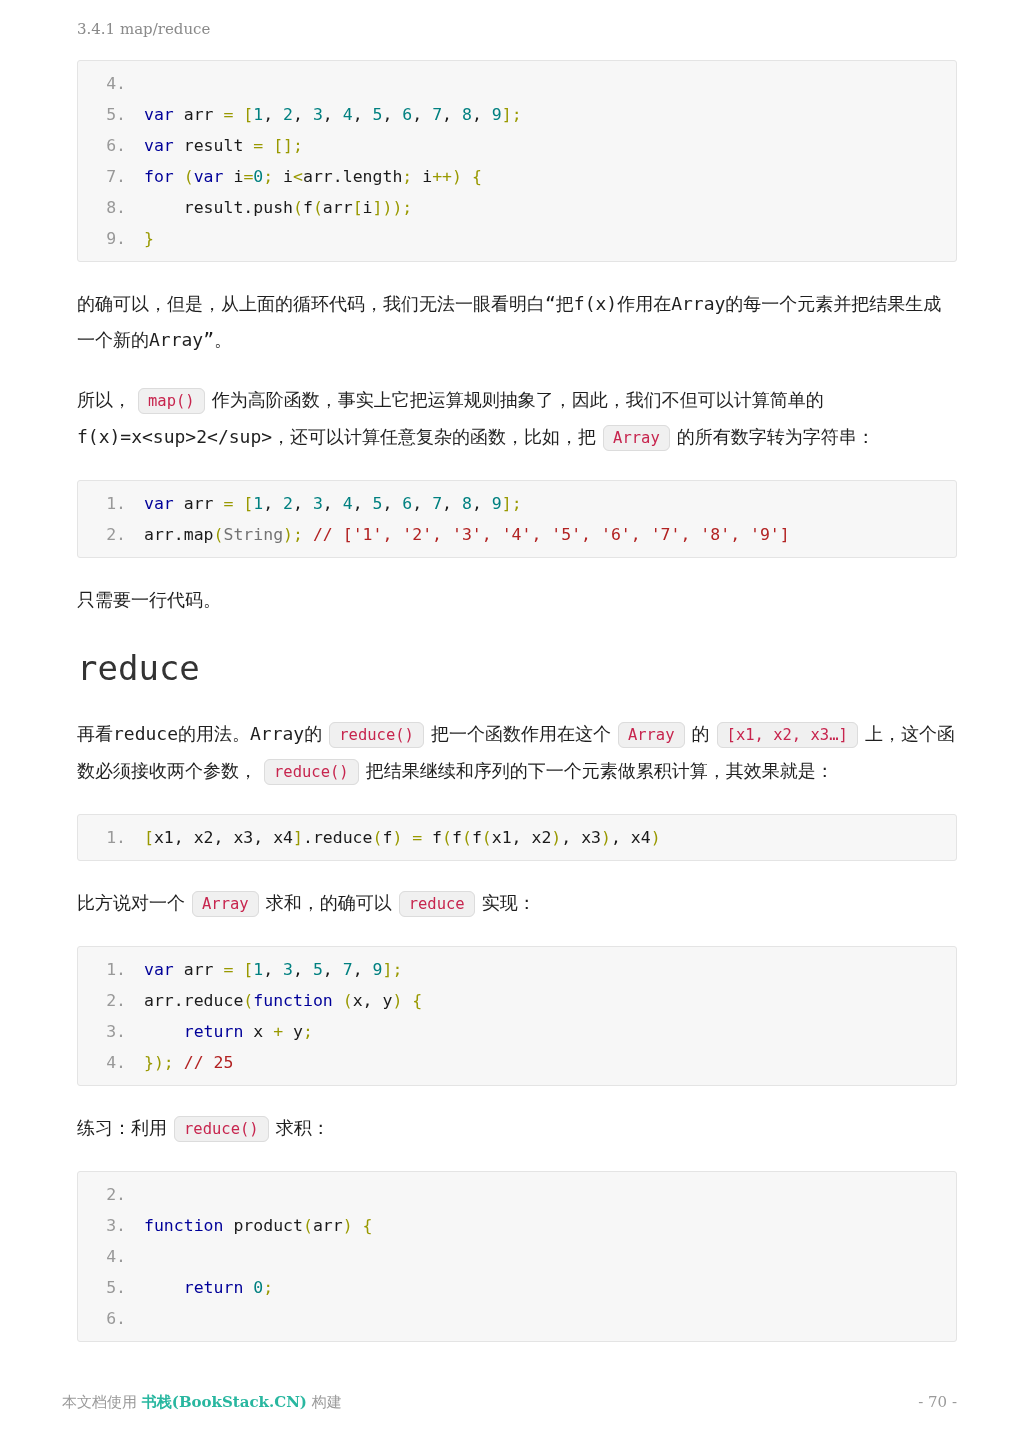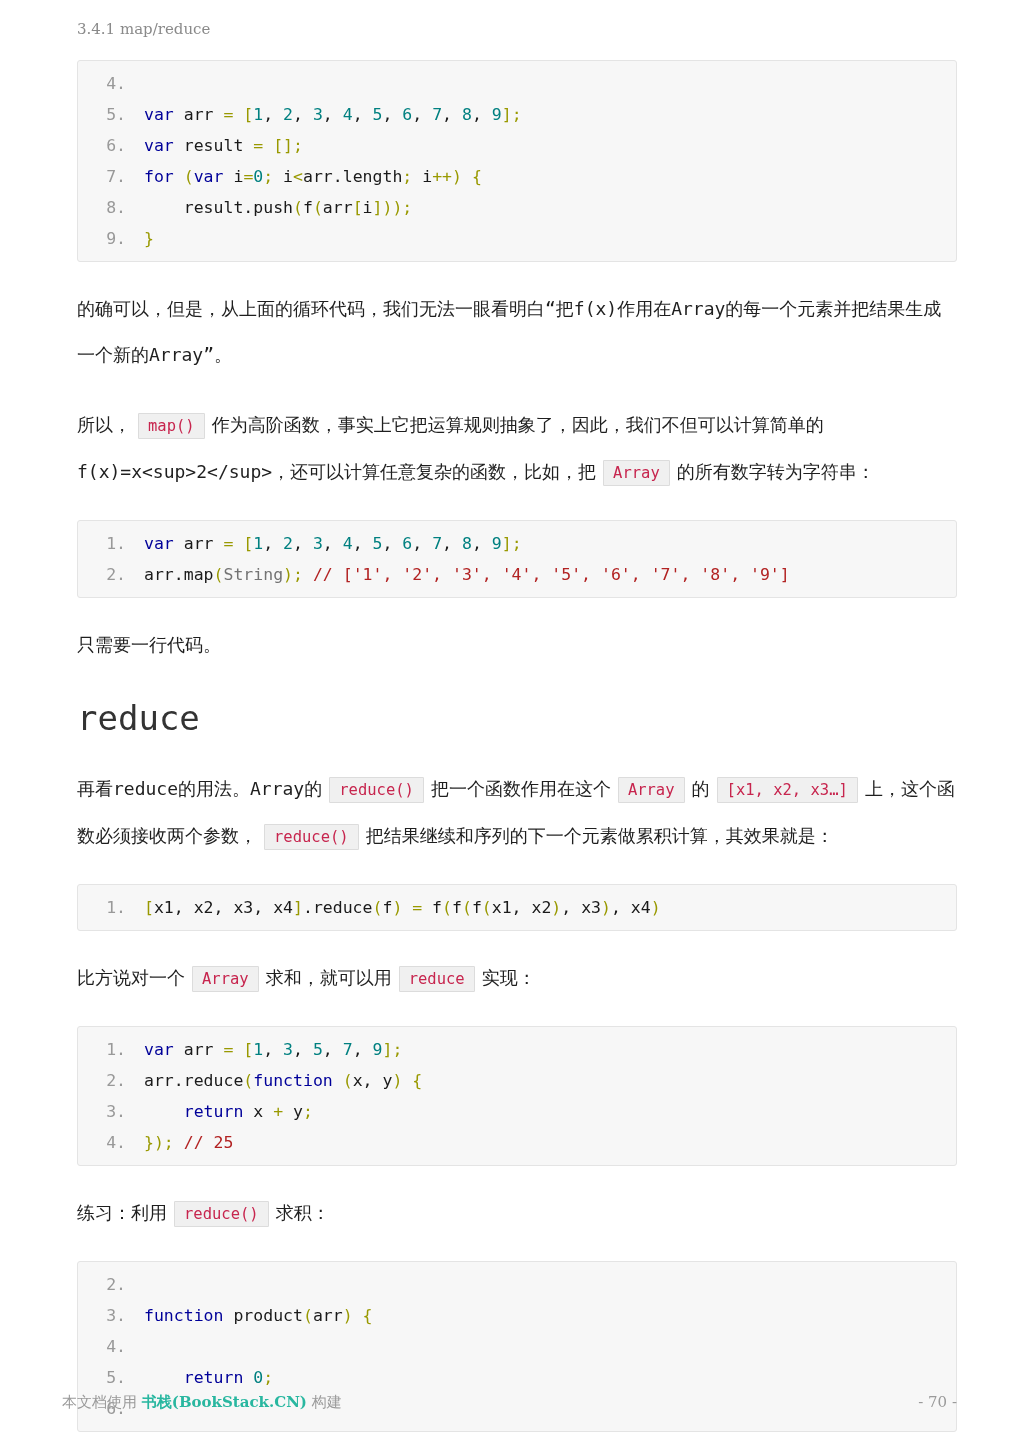--- a/index.html
+++ b/index.html
@@ -25,27 +25,27 @@
   .ln { display:inline-block; width:32px; text-align:right; color:#999999; margin-right:18px; }
   .tk-pl  { color:#1a1a1a; }
   .tk-kw  { color:#000099;margin-top:30px; }
   .tk-num { color:#008080; }
   .tk-pun { color:#999900; }
   .tk-str { color:#008000; }
   .tk-com { color:#b22222; }
   .tk-typ { color:#737373; }
   
   .para {
-    font-size:18px; line-height:46px; margin:13px 0 24px 0; color:#1f1f1f;
+    font-size:18px; line-height:36px; margin:13px 0 24px 0; color:#1f1f1f;
     font-family:"DejaVu Sans Mono","DejaVu Sans","Liberation Sans",sans-serif;
   }
   .inline-code {
     font-family:"DejaVu Sans Mono","Liberation Mono",monospace;
     font-size:15.5px; color:#c7254e; background:#f0f0f0;
-    border:1px solid #dcdcdc; border-radius:1px;
+    border:1px solid #dcdcdc; border-radius:6px;
     padding:3px 9px; margin:0 7px;
   }
   .doc-h1 {
     font-family:"DejaVu Sans Mono","Liberation Mono",monospace;
     font-size:34px; font-weight:500; color:#333333;
     margin:30px 0 28px 0; letter-spacing:0px;
   }
   
   .doc-footer {
     position:absolute; left:62px; right:62px; bottom:28px;
@@ -81,21 +81,21 @@
       <div class="codeblock">
         <div class="code-line"><span class="ln">1.</span><span class="tk-kw">var</span><span class="tk-pl"> arr </span><span class="tk-pun">=</span><span class="tk-pl"> </span><span class="tk-pun">[</span><span class="tk-num">1</span><span class="tk-pl">, </span><span class="tk-num">2</span><span class="tk-pl">, </span><span class="tk-num">3</span><span class="tk-pl">, </span><span class="tk-num">4</span><span class="tk-pl">, </span><span class="tk-num">5</span><span class="tk-pl">, </span><span class="tk-num">6</span><span class="tk-pl">, </span><span class="tk-num">7</span><span class="tk-pl">, </span><span class="tk-num">8</span><span class="tk-pl">, </span><span class="tk-num">9</span><span class="tk-pun">];</span></div>
         <div class="code-line"><span class="ln">2.</span><span class="tk-pl">arr.map</span><span class="tk-pun">(</span><span class="tk-typ">String</span><span class="tk-pun">);</span><span class="tk-pl"> </span><span class="tk-com">// ['1', '2', '3', '4', '5', '6', '7', '8', '9']</span></div>
       </div>
       <p class="para"><span class="text-run">只需要一行代码。</span></p>
       <h1 class="doc-h1">reduce</h1>
       <p class="para"><span class="text-run">再看reduce的用法。Array的</span><span class="inline-code">reduce()</span><span class="text-run">把一个函数作用在这个</span><span class="inline-code">Array</span><span class="text-run">的</span><span class="inline-code">[x1, x2, x3…]</span><span class="text-run">上，这个函数必须接收两个参数，</span><span class="inline-code">reduce()</span><span class="text-run">把结果继续和序列的下一个元素做累积计算，其效果就是：</span></p>
       <div class="codeblock">
         <div class="code-line"><span class="ln">1.</span><span class="tk-pun">[</span><span class="tk-pl">x1, x2, x3, x4</span><span class="tk-pun">]</span><span class="tk-pl">.reduce</span><span class="tk-pun">(</span><span class="tk-pl">f</span><span class="tk-pun">)</span><span class="tk-pl"> </span><span class="tk-pun">=</span><span class="tk-pl"> f</span><span class="tk-pun">(</span><span class="tk-pl">f</span><span class="tk-pun">(</span><span class="tk-pl">f</span><span class="tk-pun">(</span><span class="tk-pl">x1, x2</span><span class="tk-pun">)</span><span class="tk-pl">, x3</span><span class="tk-pun">)</span><span class="tk-pl">, x4</span><span class="tk-pun">)</span></div>
       </div>
-      <p class="para"><span class="text-run">比方说对一个</span><span class="inline-code">Array</span><span class="text-run">求和，就可以用</span><span class="inline-code">reduce</span><span class="text-run">实现：</span></p>
+      <p class="para"><span class="text-run">比方说对一个</span><span class="inline-code">Array</span><span class="text-run">求和，的确可以</span><span class="inline-code">reduce</span><span class="text-run">实现：</span></p>
       <div class="codeblock">
         <div class="code-line"><span class="ln">1.</span><span class="tk-kw">var</span><span class="tk-pl"> arr </span><span class="tk-pun">=</span><span class="tk-pl"> </span><span class="tk-pun">[</span><span class="tk-num">1</span><span class="tk-pl">, </span><span class="tk-num">3</span><span class="tk-pl">, </span><span class="tk-num">5</span><span class="tk-pl">, </span><span class="tk-num">7</span><span class="tk-pl">, </span><span class="tk-num">9</span><span class="tk-pun">];</span></div>
         <div class="code-line"><span class="ln">2.</span><span class="tk-pl">arr.reduce</span><span class="tk-pun">(</span><span class="tk-kw">function</span><span class="tk-pl"> </span><span class="tk-pun">(</span><span class="tk-pl">x, y</span><span class="tk-pun">)</span><span class="tk-pl"> </span><span class="tk-pun">{</span></div>
         <div class="code-line"><span class="ln">3.</span><span class="tk-pl">    </span><span class="tk-kw">return</span><span class="tk-pl"> x </span><span class="tk-pun">+</span><span class="tk-pl"> y</span><span class="tk-pun">;</span></div>
         <div class="code-line"><span class="ln">4.</span><span class="tk-pun">});</span><span class="tk-pl"> </span><span class="tk-com">// 25</span></div>
       </div>
       <p class="para"><span class="text-run">练习：利用</span><span class="inline-code">reduce()</span><span class="text-run">求积：</span></p>
       <div class="codeblock">
         <div class="code-line"><span class="ln">2.</span></div>
         <div class="code-line"><span class="ln">3.</span><span class="tk-kw">function</span><span class="tk-pl"> product</span><span class="tk-pun">(</span><span class="tk-pl">arr</span><span class="tk-pun">)</span><span class="tk-pl"> </span><span class="tk-pun">{</span></div>

